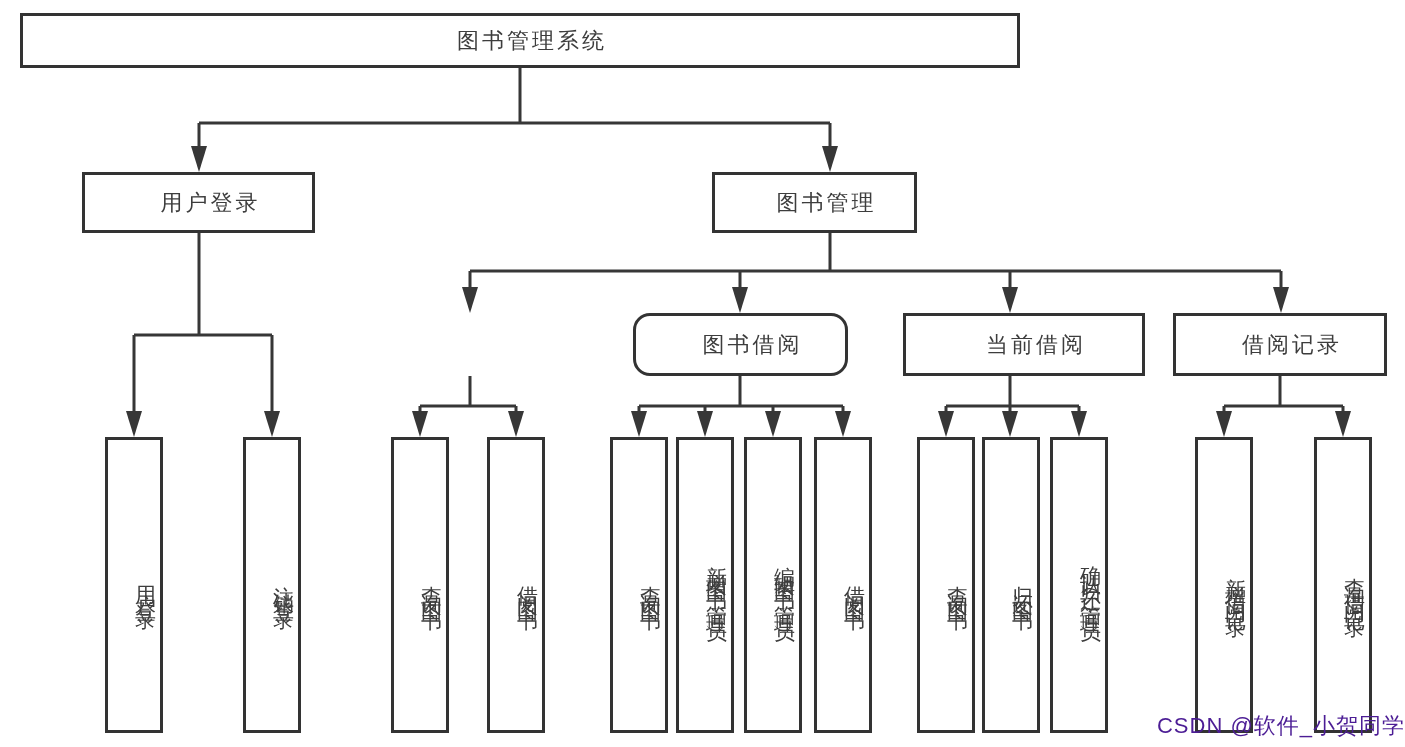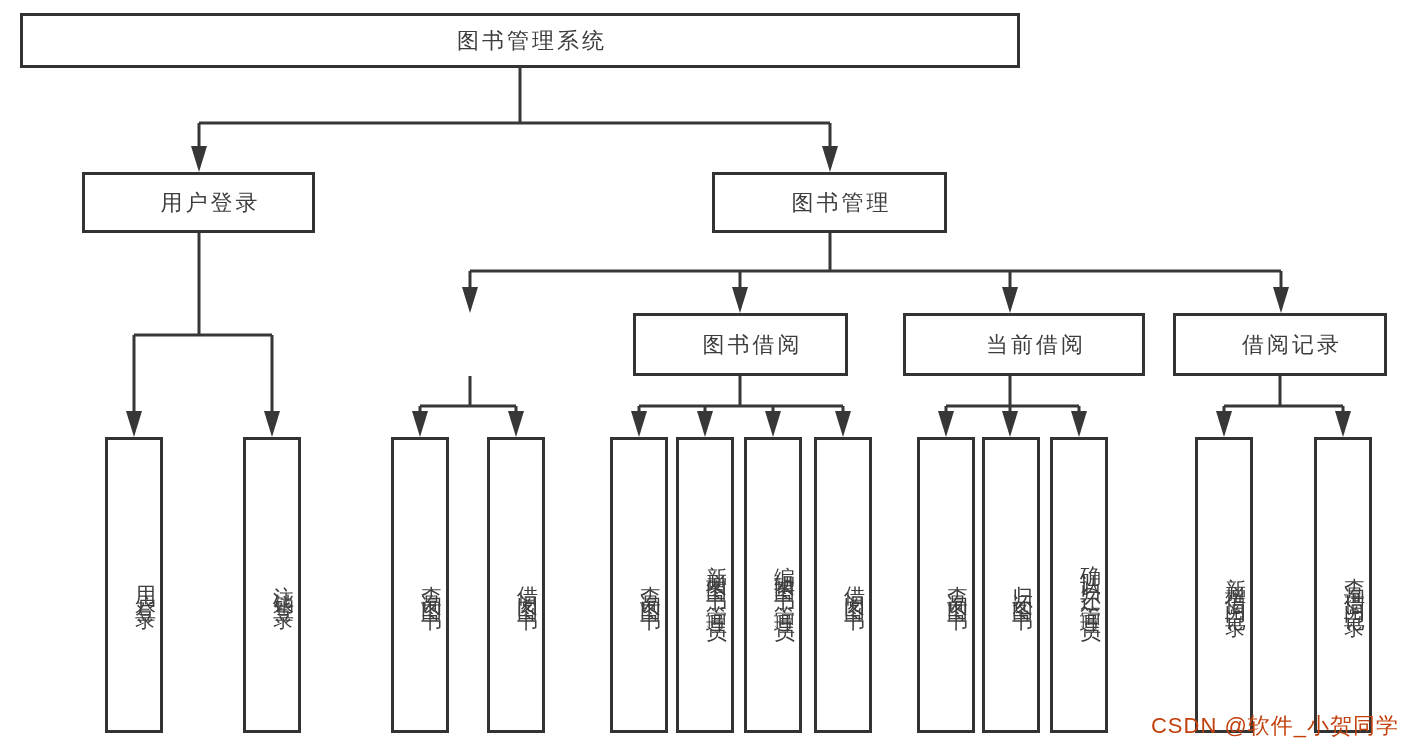--- a/index.html
+++ b/index.html
@@ -26,24 +26,24 @@
     padding-left: 24px;
   }
   .h-label {
     font-size: 22px;
     letter-spacing: 3px;
     white-space: nowrap;
     color: #3d3d3d;
   }
   .root-box  { left: 20px;  top: 13px;  width: 1000px; height: 55px; }
   .l2-a      { left: 82px;  top: 172px; width: 233px;  height: 61px; }
-  .l2-b      { left: 712px; top: 172px; width: 235px;  height: 61px; text-align: right; }
+  .l2-b      { left: 712px; top: 172px; width: 205px;  height: 61px; text-align: right; }
   .l3        { top: 313px; height: 63px; }
   .l3-a { left: 363px;  width: 214px; }
-  .l3-b { left: 633px;  width: 215px; }
+  .l3-b { left: 633px;  width: 215px; border-radius: 17px; }
   .l3-c { left: 903px;  width: 242px; }
   .l3-d { left: 1173px; width: 214px; }
   .leaf { top: 437px; width: 58px; height: 296px; }
   .leaf-1  { left: 105px; }
   .leaf-2  { left: 243px; }
   .leaf-3  { left: 391px; }
   .leaf-4  { left: 487px; }
   .leaf-5  { left: 610px; }
   .leaf-6  { left: 676px; }
   .leaf-7  { left: 744px; }
@@ -57,24 +57,24 @@
     writing-mode: vertical-rl;
     text-orientation: mixed;
     font-size: 21px;
     letter-spacing: 8px;
     line-height: 1;
     color: #3d3d3d;
     white-space: nowrap;
   }
   .watermark {
     position: absolute;
-    right: 6px;
+    right: 0;
     bottom: 6px;
     font-size: 22px;
-    color: #c2410c;
+    color: #4c1d95;
     letter-spacing: 1px;
     white-space: nowrap;
   }
 </style>
 </head>
 <body>
 
 <div class="stage">
 
   <svg class="wires" viewBox="0 0 1405 747" xmlns="http://www.w3.org/2000/svg">

